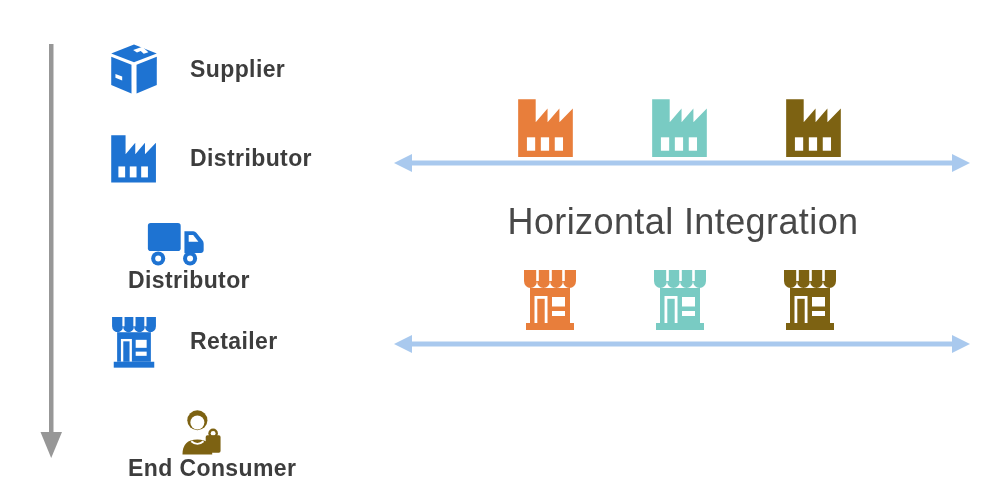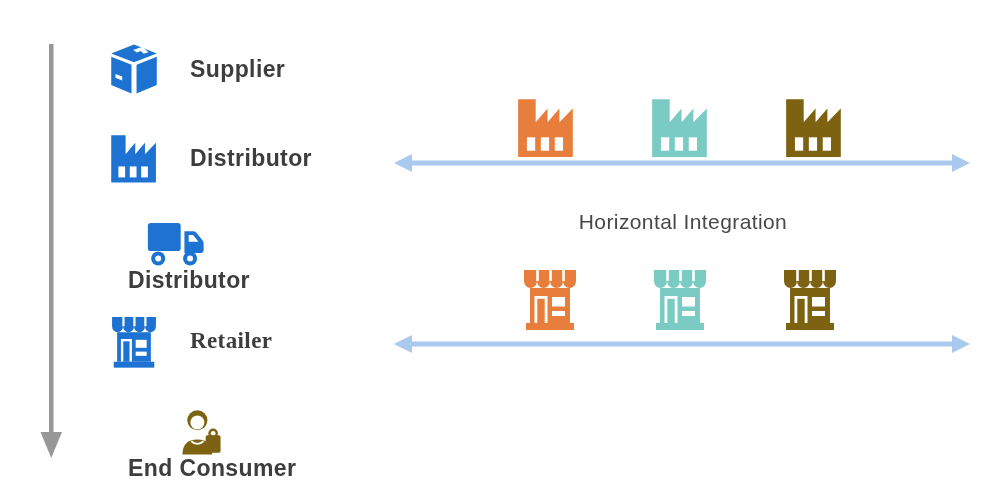--- a/index.html
+++ b/index.html
@@ -12,33 +12,33 @@
   .v-arrow { position:absolute; left:39px; top:44px; }
   .stage-row { position:absolute; left:103px; display:flex; align-items:center; height:58px; }
   .stage-row .icon-wrap { width:62px; display:flex; justify-content:center; align-items:center; }
   .stage-label {
     margin-left:25px; font-size:23px; font-weight:700; color:#3d3d3d; letter-spacing:0.4px;
     white-space:nowrap;
   }
   .row-supplier     { top:40px; }
   .row-manufacturer { top:129px; }
   .row-distributor  { top:220px;flex-direction:column; }
-  .row-retailer     { top:312px;font-family:Liberation Serif, serif; }
+  .row-retailer     { top:312px; }
   .row-consumer     { top:403px;flex-direction:column; }
 
   
   .factories-row { position:absolute; left:395px; top:95px; width:570px; height:62px;
                    display:flex; justify-content:center; align-items:flex-end; gap:68px; }
   .stores-row    { position:absolute; left:395px; top:264px; width:570px; height:68px;
                    display:flex; justify-content:center; align-items:flex-end; gap:66px; }
   .h-arrow-1 { position:absolute; left:393px; top:151px; }
   .h-arrow-2 { position:absolute; left:393px; top:332px; }
   .integration-title {
     position:absolute; left:398px; top:202px; width:570px; height:40px;
-    text-align:center; font-size:21px; font-weight:500; color:#484848; letter-spacing:0.4px;
+    text-align:center; font-size:36px; font-weight:500; color:#484848; letter-spacing:0.4px;
     line-height:40px; white-space:nowrap;
   }
 </style>
 </head>
 <body>
 
 <div class="canvas">
 
   <svg class="v-arrow" width="24" height="416" viewBox="0 0 24 416" fill="#979797">
     <rect x="10" y="0" width="4.5" height="390"></rect>

